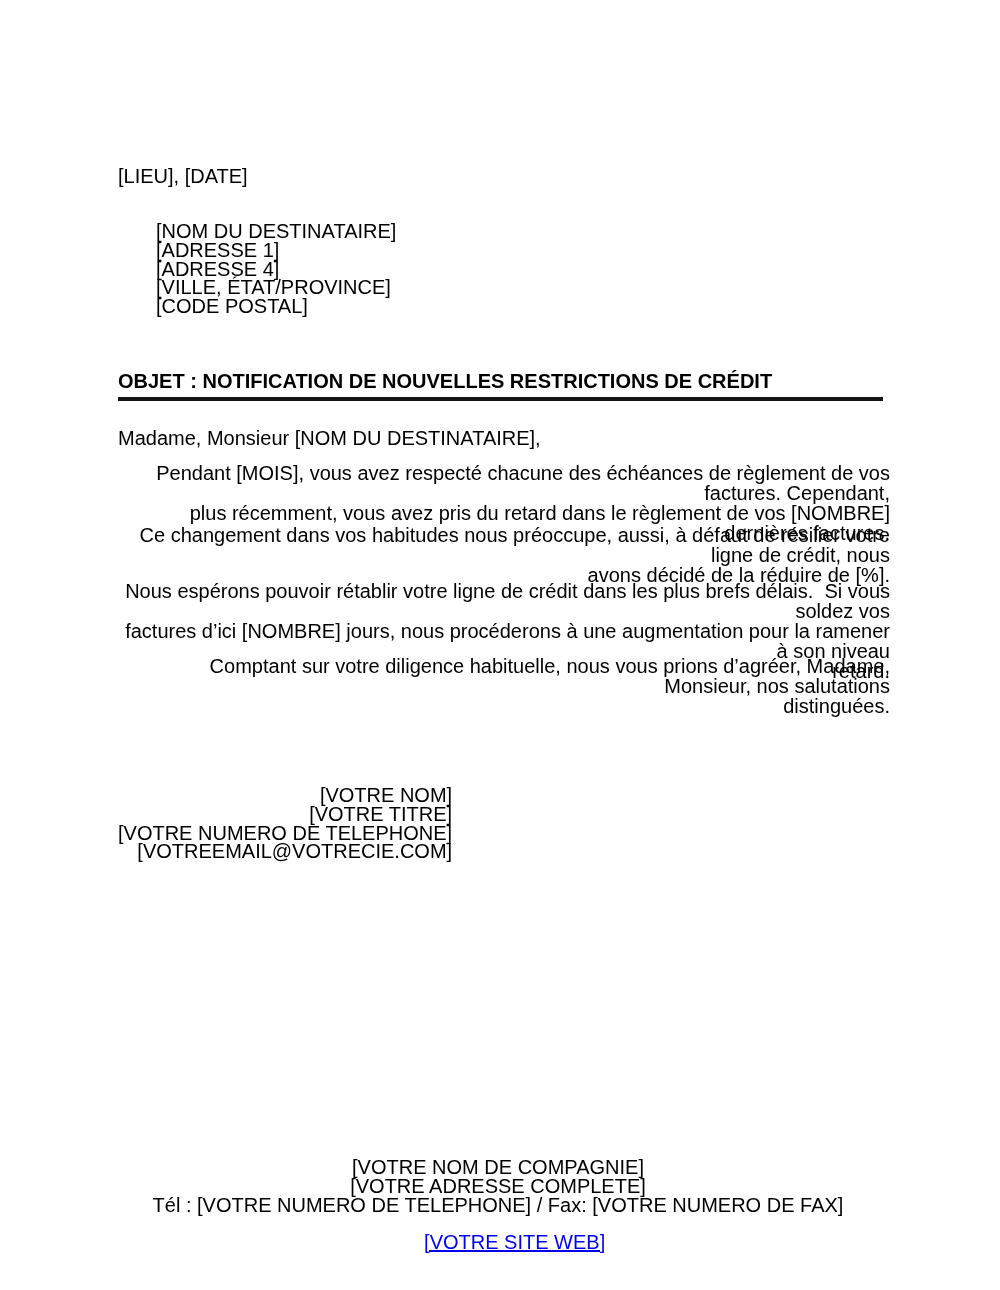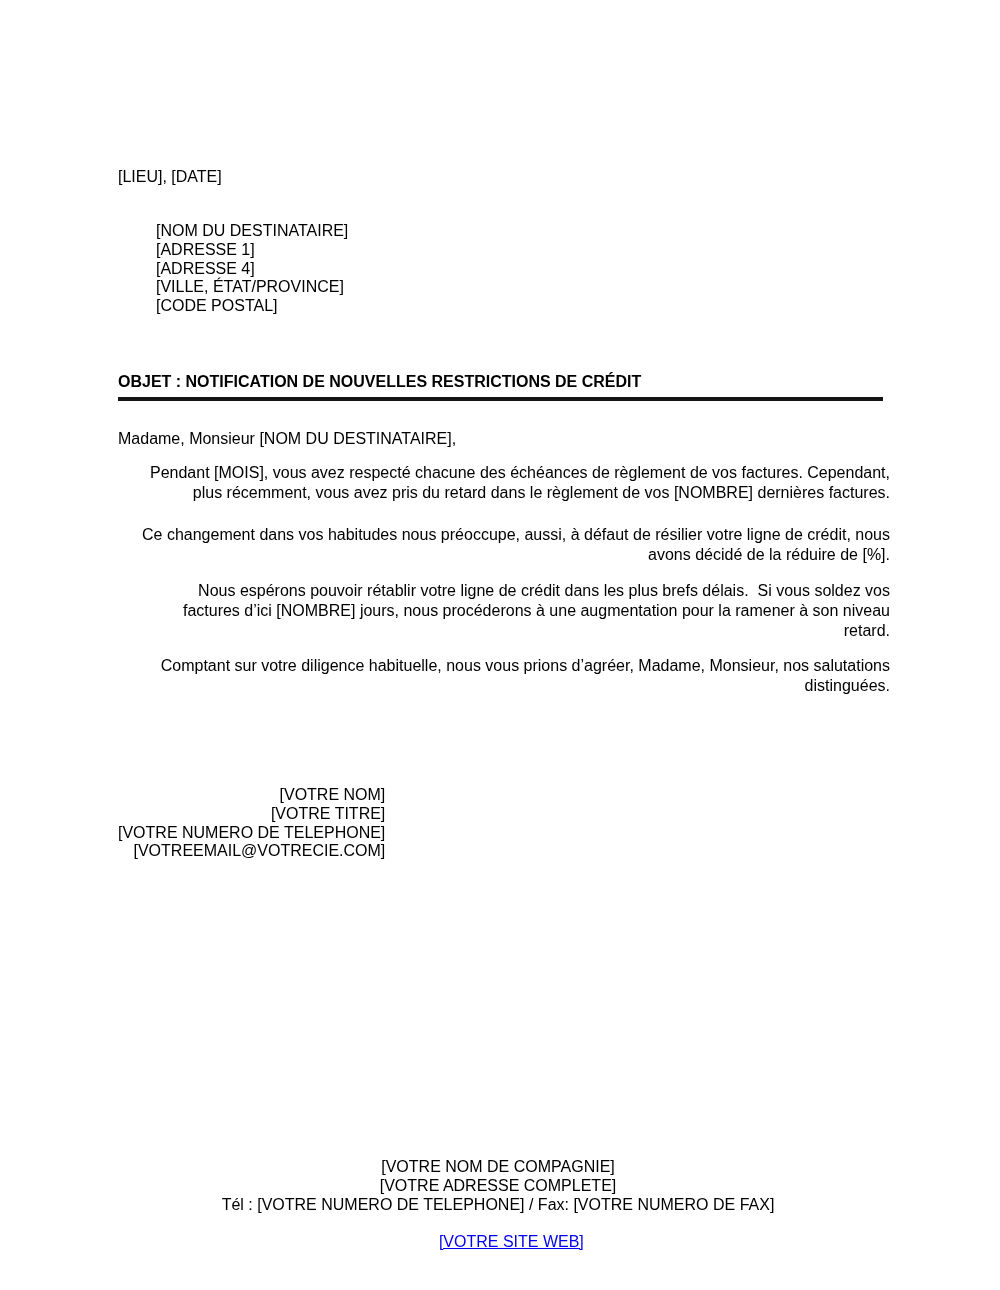--- a/index.html
+++ b/index.html
@@ -7,21 +7,21 @@
   body {
     font-family: "Liberation Sans", "DejaVu Sans", sans-serif;
     color: #000000;
   }
   .page {
     position: relative;
     width: 1000px;
     height: 1290px;
     background: #ffffff;
     overflow: hidden;
-    font-size: 16px;
+    font-size: 20px;
   }
   .abs { position: absolute; }
 
   .date-line {
     left: 118px; top: 167px;
     line-height: 19px;
     white-space: pre-wrap;
   }
   .recipient-block {
     left: 118px; top: 222px;

